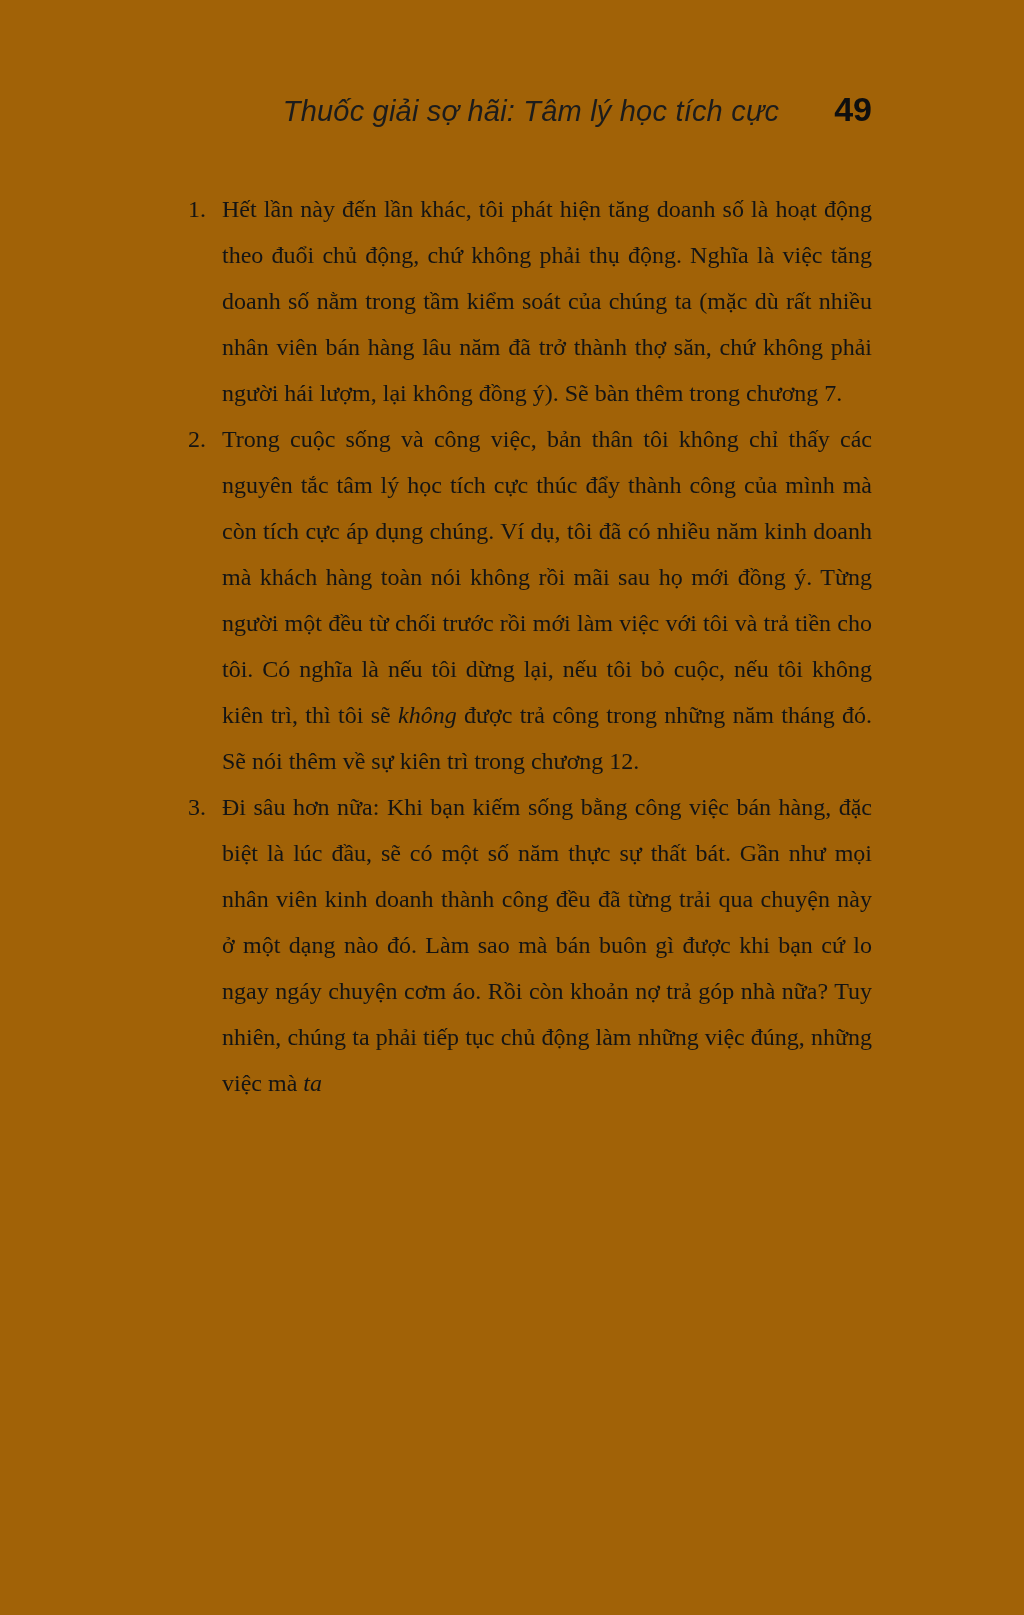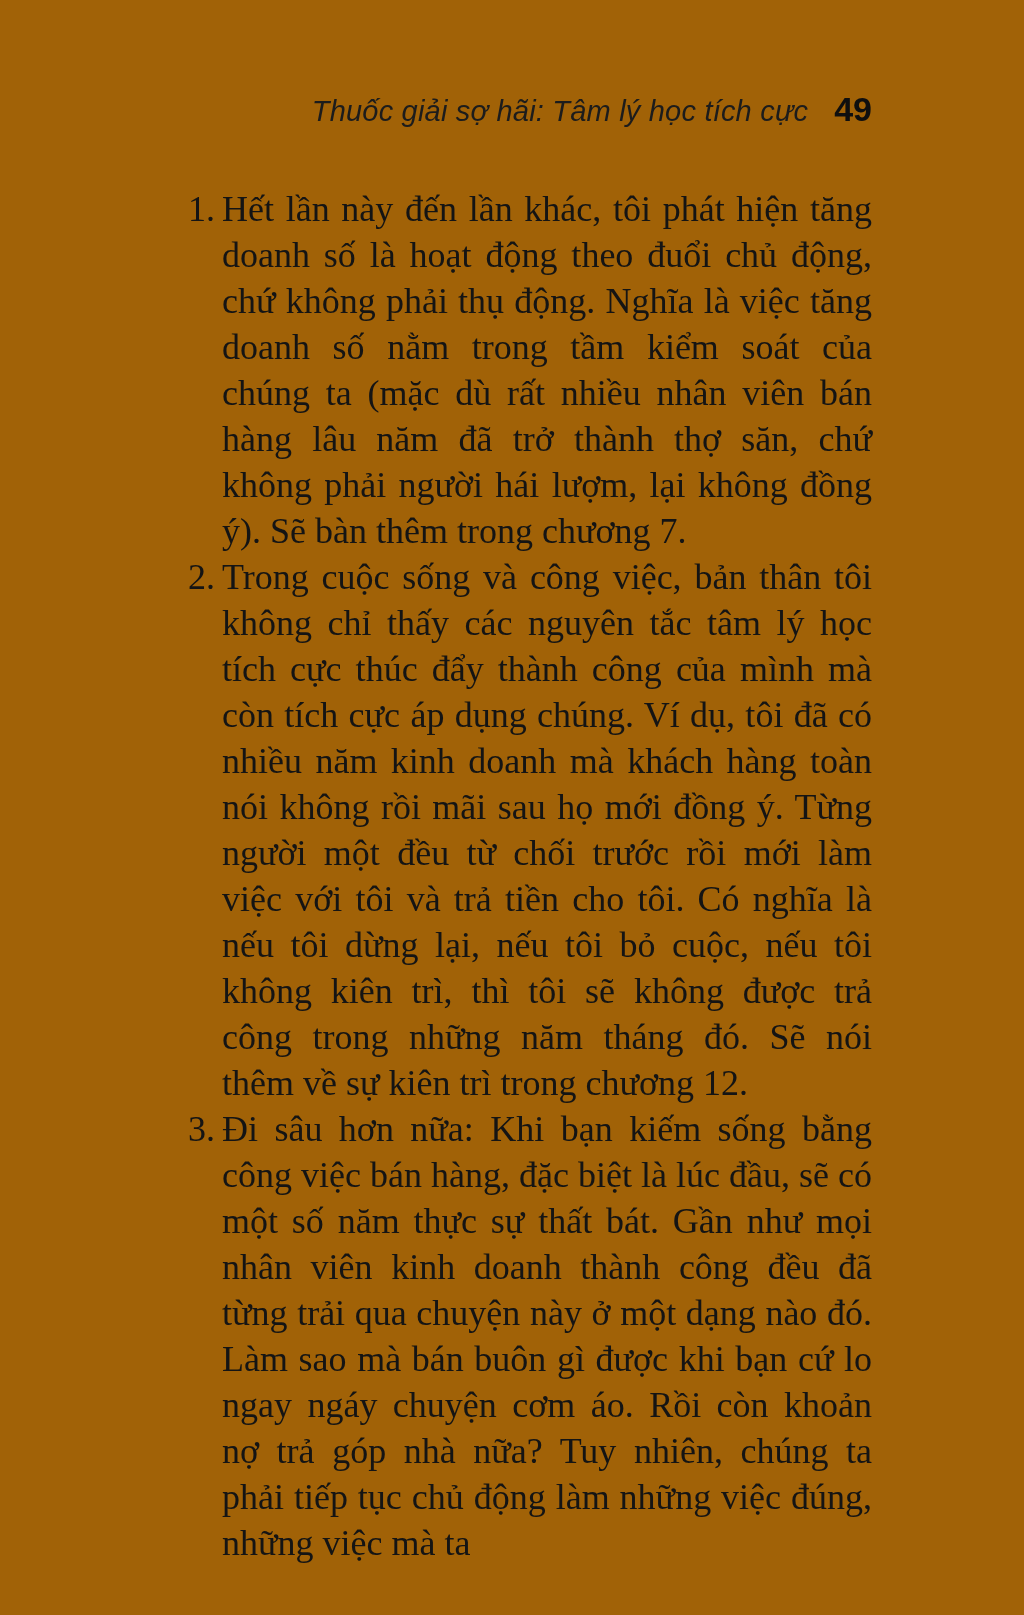--- a/index.html
+++ b/index.html
@@ -30,42 +30,44 @@
     font-style: italic;
     font-size: 29px;
     color: #1c1c1c;
     letter-spacing: 0.2px;
   }
   .page-number {
     font-family: "Liberation Sans", sans-serif;
     font-weight: bold;
     font-size: 34px;
     color: #0f0f0f;
+    margin-left: 29px;
   }
   .page-body {
     position: absolute;
     top: 186px;
     left: 188px;
     width: 684px;
     font-family: "Liberation Serif", serif;
-    font-size: 36px;
+    font-size: 24px;
     line-height: 46px;
     color: #141414;
   }
   .list-item {
     padding-left: 34px;
     text-indent: -34px;
     text-align: justify;
   }
   .list-item-number {
     display: inline-block;
     width: 34px;
     text-indent: 0;
   }
   .italic {
+    font-style: italic;
   }
 </style>
 </head>
 <body>
 
 <div class="page">
 
   <div class="running-header">
     <span class="running-title">Thuốc giải sợ hãi: Tâm lý học tích cực</span>
     <span class="page-number">49</span>

